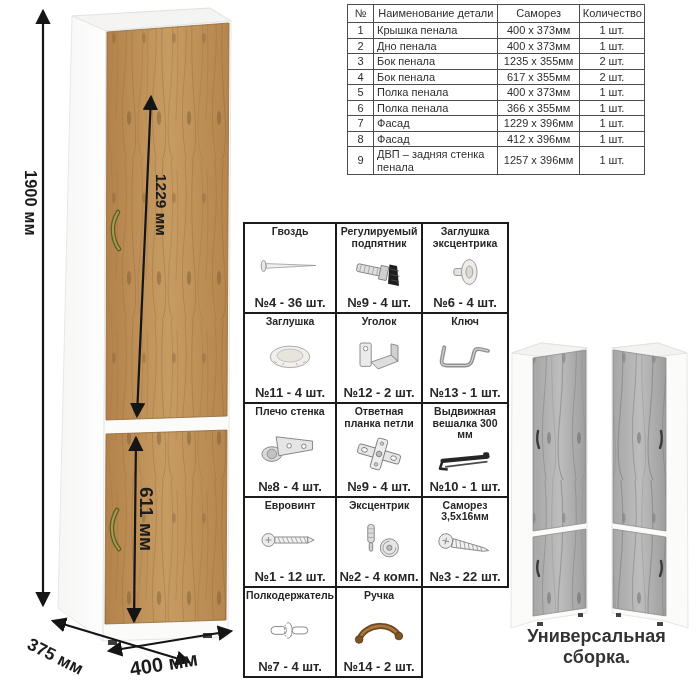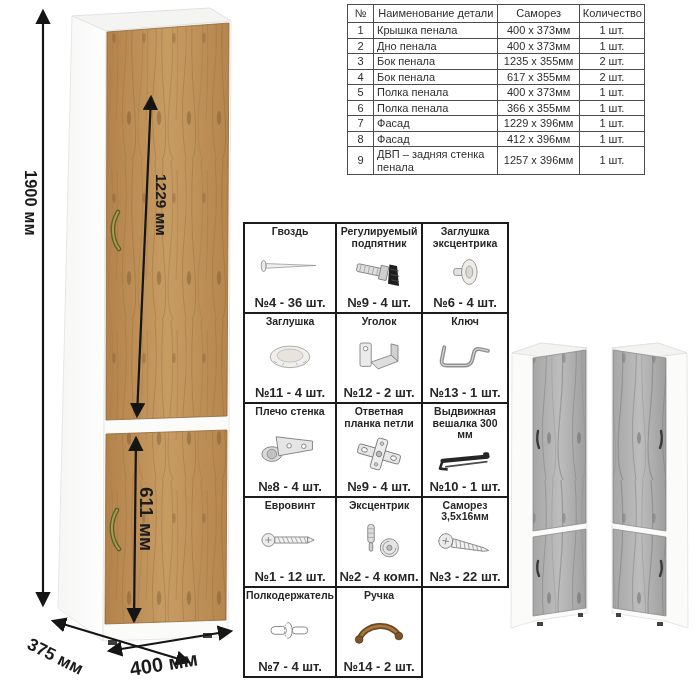--- a/index.html
+++ b/index.html
@@ -414,14 +414,15 @@
                 </svg>
               </div>
               <div class="c">№14 - 2 шт.</div>
             </div>
           </td>
           <td class="empty"></td>
         </tr>
       </tbody>
   </table>
 
+  <div class="caption">Универсальная сборка.</div>
 
 </div>
 
 </body></html>

